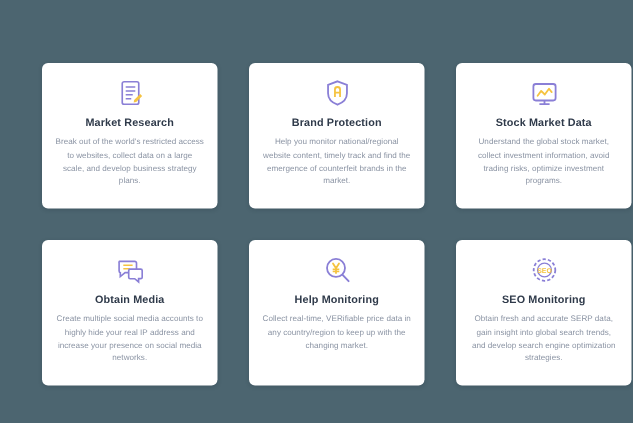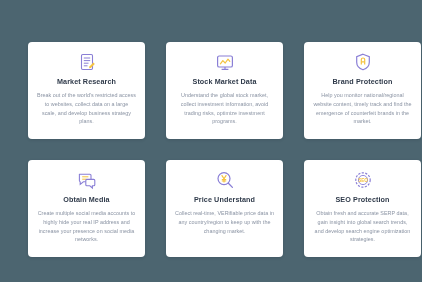--- a/index.html
+++ b/index.html
@@ -81,40 +81,40 @@
         <path d="M12.4 14.6 L16.4 10.6 L17.8 12 L13.8 16 L12.1 16.3 Z" fill="#f5c341"></path>
       </svg>
     </div>
     <div class="card-title">Market Research</div>
     <div class="card-desc">Break out of the world's restricted access to websites, collect data on a large scale, and develop business strategy plans.</div>
   </div>
 
   <div class="card">
     <div class="card-icon">
       <svg width="20" height="20" viewBox="0 0 20 20">
+        <path d="M10 2.2 L16.3 4.6 L16.3 10.2 C16.3 13.8 13.6 16.5 10 17.8 C6.4 16.5 3.7 13.8 3.7 10.2 L3.7 4.6 Z" fill="none" stroke="#8a7fd6" stroke-width="1.2"></path>
+        <path d="M8.3 12.6 L8.3 7.6 C8.3 6.6 9.1 6 10 6 C10.9 6 11.7 6.6 11.7 7.6 L11.7 12.6" fill="none" stroke="#f5c341" stroke-width="1.2"></path>
+        <line x1="8.3" y1="9.8" x2="11.7" y2="9.8" stroke="#f5c341" stroke-width="1.2"></line>
+      </svg>
+    </div>
+    <div class="card-title">Brand Protection</div>
+    <div class="card-desc">Help you monitor national/regional website content, timely track and find the emergence of counterfeit brands in the market.</div>
+  </div>
+
+  <div class="card">
+    <div class="card-icon">
+      <svg width="20" height="20" viewBox="0 0 20 20">
         <rect x="2.6" y="4" width="14.8" height="11" rx="1.6" fill="none" stroke="#8a7fd6" stroke-width="1.2"></rect>
         <line x1="10" y1="15" x2="10" y2="17.4" stroke="#8a7fd6" stroke-width="1.2"></line>
         <line x1="6.6" y1="17.4" x2="13.4" y2="17.4" stroke="#8a7fd6" stroke-width="1.2"></line>
         <polyline points="5.4,11.8 7.8,8.6 10.2,11 13,7.2 14.8,9.4" fill="none" stroke="#f5c341" stroke-width="1.2" stroke-linejoin="round" stroke-linecap="round"></polyline>
       </svg>
     </div>
     <div class="card-title">Stock Market Data</div>
     <div class="card-desc">Understand the global stock market, collect investment information, avoid trading risks, optimize investment programs.</div>
-  </div>
-
-  <div class="card">
-    <div class="card-icon">
-      <svg width="20" height="20" viewBox="0 0 20 20">
-        <path d="M10 2.2 L16.3 4.6 L16.3 10.2 C16.3 13.8 13.6 16.5 10 17.8 C6.4 16.5 3.7 13.8 3.7 10.2 L3.7 4.6 Z" fill="none" stroke="#8a7fd6" stroke-width="1.2"></path>
-        <path d="M8.3 12.6 L8.3 7.6 C8.3 6.6 9.1 6 10 6 C10.9 6 11.7 6.6 11.7 7.6 L11.7 12.6" fill="none" stroke="#f5c341" stroke-width="1.2"></path>
-        <line x1="8.3" y1="9.8" x2="11.7" y2="9.8" stroke="#f5c341" stroke-width="1.2"></line>
-      </svg>
-    </div>
-    <div class="card-title">Brand Protection</div>
-    <div class="card-desc">Help you monitor national/regional website content, timely track and find the emergence of counterfeit brands in the market.</div>
   </div>
 
   <div class="card">
     <div class="card-icon">
       <svg width="20" height="20" viewBox="0 0 20 20">
         <path d="M2.6 4.2 h10.2 a1.2 1.2 0 0 1 1.2 1.2 v5.2 a1.2 1.2 0 0 1 -1.2 1.2 h-6.4 l-3.2 2.6 v-2.6 a1.2 1.2 0 0 1 -0.8 -1.2 v-5.2 a1.2 1.2 0 0 1 0.2 -1.2 z" fill="none" stroke="#8a7fd6" stroke-width="1.1"></path>
         <line x1="5.2" y1="6.8" x2="11.4" y2="6.8" stroke="#f5c341" stroke-width="1"></line>
         <line x1="5.2" y1="9.2" x2="9.6" y2="9.2" stroke="#f5c341" stroke-width="1"></line>
         <path d="M9.8 9.4 h7 a1 1 0 0 1 1 1 v4.4 a1 1 0 0 1 -1 1 h-1.4 v2.2 l-2.6 -2.2 h-3 a1 1 0 0 1 -1 -1 v-4.4 a1 1 0 0 1 1 -1 z" fill="#ffffff" stroke="#8a7fd6" stroke-width="1.1"></path>
       </svg>
@@ -127,29 +127,29 @@
     <div class="card-icon">
       <svg width="20" height="20" viewBox="0 0 20 20">
         <circle cx="9" cy="8.6" r="6" fill="none" stroke="#8a7fd6" stroke-width="1.2"></circle>
         <line x1="13.4" y1="13.2" x2="17.4" y2="17.4" stroke="#8a7fd6" stroke-width="1.3" stroke-linecap="round"></line>
         <path d="M7 5.6 L9 8.8 L11 5.6" fill="none" stroke="#f5c341" stroke-width="1.2" stroke-linecap="round" stroke-linejoin="round"></path>
         <line x1="9" y1="8.8" x2="9" y2="12" stroke="#f5c341" stroke-width="1.2" stroke-linecap="round"></line>
         <line x1="6.8" y1="9.6" x2="11.2" y2="9.6" stroke="#f5c341" stroke-width="1.1"></line>
         <line x1="6.8" y1="11" x2="11.2" y2="11" stroke="#f5c341" stroke-width="1.1"></line>
       </svg>
     </div>
-    <div class="card-title">Price Understand</div>
+    <div class="card-title">Help Monitoring</div>
     <div class="card-desc">Collect real-time, VERifiable price data in any country/region to keep up with the changing market.</div>
   </div>
 
   <div class="card">
     <div class="card-icon">
       <svg width="20" height="20" viewBox="0 0 20 20">
         <circle cx="10" cy="10" r="7.2" fill="none" stroke="#8a7fd6" stroke-width="1.2" stroke-dasharray="2.2 1.4"></circle>
         <circle cx="10" cy="10" r="4.6" fill="none" stroke="#8a7fd6" stroke-width="0.9"></circle>
         <text x="10" y="11.7" text-anchor="middle" font-family="Liberation Sans, sans-serif" font-size="4.6" font-weight="bold" fill="#f5c341">SEO</text>
       </svg>
     </div>
-    <div class="card-title">SEO Protection</div>
+    <div class="card-title">SEO Monitoring</div>
     <div class="card-desc">Obtain fresh and accurate SERP data, gain insight into global search trends, and develop search engine optimization strategies.</div>
   </div>
 
 </div>
 
 </body></html>

